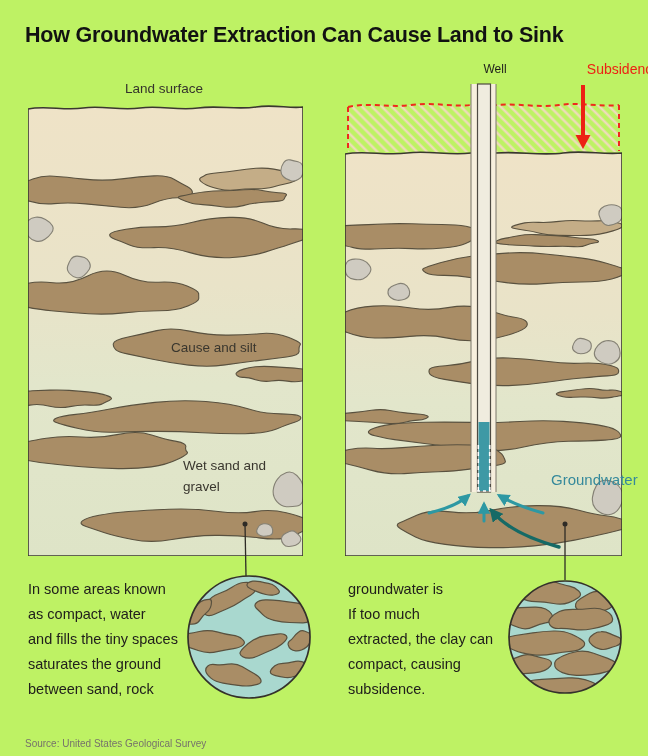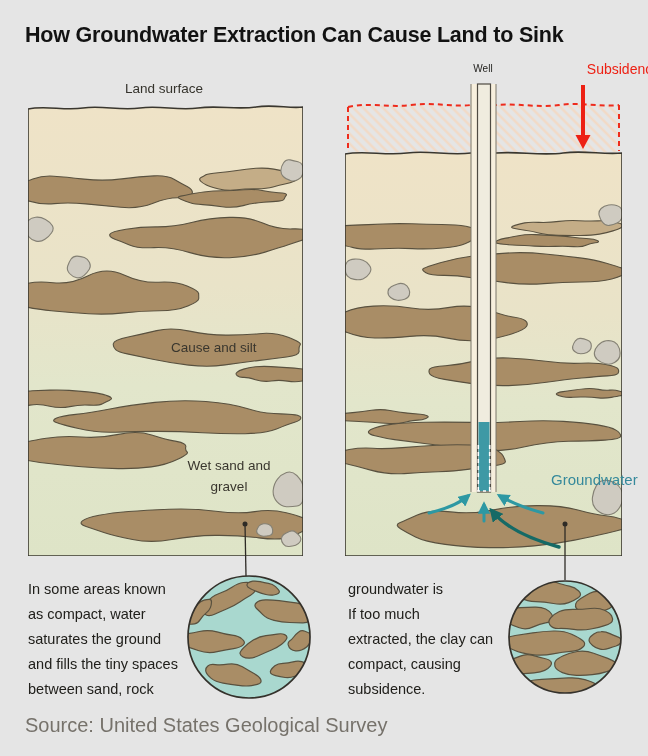--- a/index.html
+++ b/index.html
@@ -1,44 +1,44 @@
 <!DOCTYPE html>
 <html><head>
 <meta charset="utf-8">
 <style>
   html,body{margin:0;padding:0;}
   .page{
     position:relative;
     width:648px;height:756px;
-    background:#e5e5e5;
+    background:#bef264;
     font-family:"Liberation Sans", sans-serif;
     overflow:hidden;
   }
   .title{
     position:absolute;left:25px;top:22px;
     font-size:21.5px;font-weight:700;color:#121212;
     letter-spacing:-0.2px;line-height:26px;margin:0;
   }
   .lbl{position:absolute;font-size:13.5px;color:#35332C;line-height:16px;z-index:4;}
   .lbl-land{left:125px;top:81px;}
   .lbl-clay{left:171px;top:340px;color:#39362E;}
-  .lbl-sand{left:183px;top:455px;width:92px;text-align:center;line-height:21px;color:#39362E;}
-  .lbl-well{left:458px;top:61px;width:50px;text-align:center;font-size:10px;color:#1F1E1B;}
+  .lbl-sand{left:183px;top:455px;width:92px;line-height:21px;color:#39362E;}
+  .lbl-well{left:470px;top:61px;width:50px;text-align:center;font-size:12px;color:#1F1E1B;}
   .lbl-subsidence{left:568px;top:61px;width:92px;text-align:right;font-size:14px;font-weight:400;color:#ED2114;}
   .lbl-groundwater{left:504px;top:472px;font-size:15px;color:#35899B;margin-left:47px;}
   .caption{
     position:absolute;top:577px;
     font-size:14.5px;line-height:25px;color:#21201C;z-index:4;
   }
   .caption-left{left:28px;width:190px;}
   .caption-right{left:348px;width:190px;}
   .caption span{display:block;}
   .source{
-    position:absolute;left:25px;top:714px;
-    font-size:20px;color:#76726B;z-index:4;
+    position:absolute;left:25px;top:738px;
+    font-size:10px;color:#76726B;z-index:4;
   }
   .byline{
     position:absolute;right:26px;top:714px;
     font-size:14px;font-style:italic;color:#57544D;z-index:4;
   }
   svg.panel{position:absolute;z-index:1;}
   #left-panel-svg{left:28px;top:100px;}
   #right-panel-svg{left:345px;top:55px;}
   #overlay-svg{position:absolute;left:0;top:0;z-index:3;pointer-events:none;}
 </style>
@@ -218,22 +218,22 @@
           <path d="M594.3,688.6 Q591.6,691.9 584.9,693.2 Q578.2,694.5 569.2,696.5 Q560.2,698.4 551.5,696.4 Q542.7,694.3 536.1,692.4 Q529.5,690.5 527.1,688.5 Q524.7,686.6 526.4,683.7 Q528.1,680.8 534.5,680.0 Q540.8,679.3 550.3,678.9 Q559.9,678.5 568.5,677.9 Q577.1,677.3 584.8,679.6 Q592.5,681.9 594.8,683.6 Q597.0,685.4 594.3,688.6 Z" fill="#A98D66" stroke="#59513F" stroke-width="1.2"></path>
           <path d="M532.2,588.4 Q532.1,591.0 530.2,593.5 Q528.2,596.0 524.0,597.5 Q519.8,599.1 516.5,601.5 Q513.1,603.9 508.9,603.4 Q504.7,602.8 503.2,601.5 Q501.7,600.1 501.7,598.1 Q501.7,596.2 503.9,592.8 Q506.1,589.5 510.1,588.2 Q514.2,586.9 517.9,584.8 Q521.7,582.7 525.4,582.3 Q529.0,581.9 530.7,583.9 Q532.3,585.8 532.2,588.4 Z" fill="#A98D66" stroke="#59513F" stroke-width="1.2"></path>
         </g>
       <circle cx="565" cy="637" r="56" fill="none" stroke="#34312B" stroke-width="1.7"></circle>
     </g>
   </svg>
 
   <div class="caption caption-left">
     <span>In some areas known</span>
     <span>as compact, water</span>
+    <span>and fills the tiny spaces</span>
     <span>saturates the ground</span>
-    <span>and fills the tiny spaces</span>
     <span>between sand, rock</span>
   </div>
   <div class="caption caption-right">
     <span>groundwater is</span>
     <span>If too much</span>
     <span>extracted, the clay can</span>
     <span>compact, causing</span>
     <span>subsidence.</span>
   </div>
   <div class="source">Source: United States Geological Survey</div>

